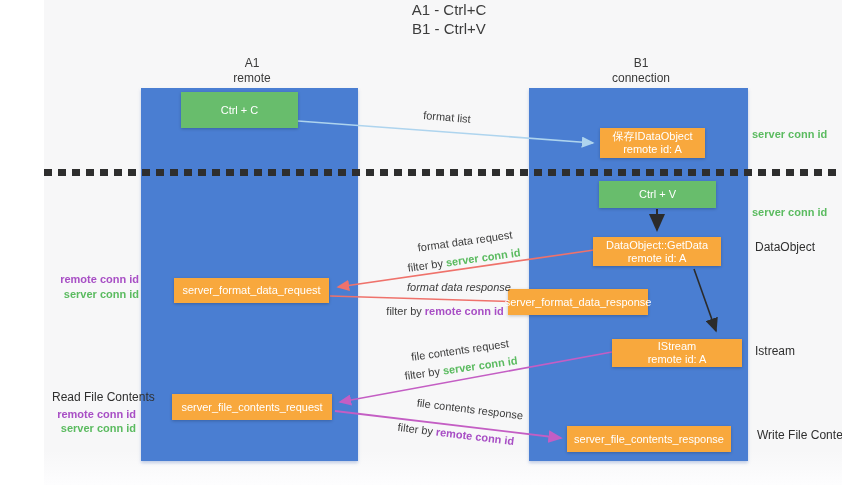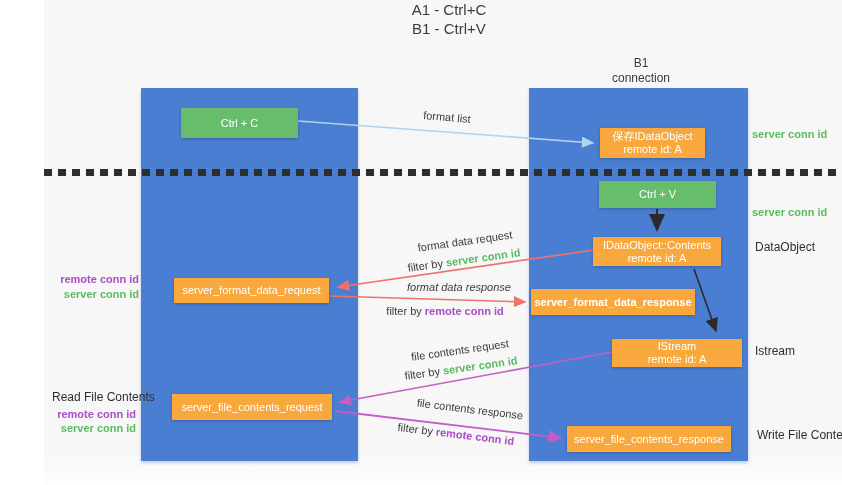--- a/index.html
+++ b/index.html
@@ -34,20 +34,24 @@
 </head>
 <body>
 
 <div class="canvas">
 
   <div class="title-block">
     <div>A1 - Ctrl+C</div>
     <div>B1 - Ctrl+V</div>
   </div>
 
+  <div class="hdr" style="left:158px; top:56px;">
+    <div>A1</div>
+    <div>remote</div>
+  </div>
   <div class="hdr" style="left:547px; top:56px;">
     <div>B1</div>
     <div>connection</div>
   </div>
 
   <div class="lane lane-a"></div>
   <div class="lane lane-b"></div>
 
   <div class="dotted"></div>
 
@@ -68,43 +72,43 @@
     </defs>
     <line x1="254" y1="121" x2="549" y2="143" stroke="#aed4ee" stroke-width="1.6" marker-end="url(#m-blue)"></line>
     <line x1="613" y1="209" x2="613" y2="230" stroke="#2b2b2b" stroke-width="2" marker-end="url(#m-black)"></line>
     <line x1="550" y1="250" x2="294" y2="287" stroke="#ef726b" stroke-width="1.6" marker-end="url(#m-red)"></line>
     <line x1="286" y1="296" x2="481" y2="302" stroke="#ef726b" stroke-width="1.6" marker-end="url(#m-red)"></line>
     <line x1="650" y1="269" x2="672" y2="331" stroke="#2b2b2b" stroke-width="1.6" marker-end="url(#m-black)"></line>
     <line x1="568" y1="352" x2="296" y2="402" stroke="#c45ec4" stroke-width="1.6" marker-end="url(#m-magenta)"></line>
     <line x1="291" y1="411" x2="517" y2="438" stroke="#c45ec4" stroke-width="1.8" marker-end="url(#m-magenta)"></line>
   </svg>
 
-  <div class="node green" style="left:137px; top:108px; width:117px; height:30px;align-items:center;">
+  <div class="node green" style="left:137px; top:92px; width:117px; height:36px;align-items:center;">
     <span>Ctrl + C</span>
   </div>
 
   <div class="node orange" style="left:556px; top:128px; width:105px; height:30px;">
     <span>保存IDataObject</span>
     <span>remote id: A</span>
   </div>
 
   <div class="node green" style="left:555px; top:181px; width:117px; height:27px;">
     <span>Ctrl + V</span>
   </div>
 
   <div class="node orange" style="left:549px; top:237px; width:128px; height:29px;">
-    <span>IDataObject::Contents</span>
+    <span>DataObject::GetData</span>
     <span>remote id: A</span>
   </div>
 
   <div class="node orange" style="left:130px; top:278px; width:155px; height:25px;">
     <span>server_format_data_request</span>
   </div>
 
-  <div class="node orange" style="left:487px; top:289px; width:164px; height:26px;font-weight:bold;">
+  <div class="node orange" style="left:464px; top:289px; width:140px; height:26px;">
     <span>server_format_data_response</span>
   </div>
 
   <div class="node orange" style="left:568px; top:339px; width:130px; height:28px;">
     <span>IStream</span>
     <span>remote id: A</span>
   </div>
 
   <div class="node orange" style="left:128px; top:394px; width:160px; height:26px;">
     <span>server_file_contents_request</span>

